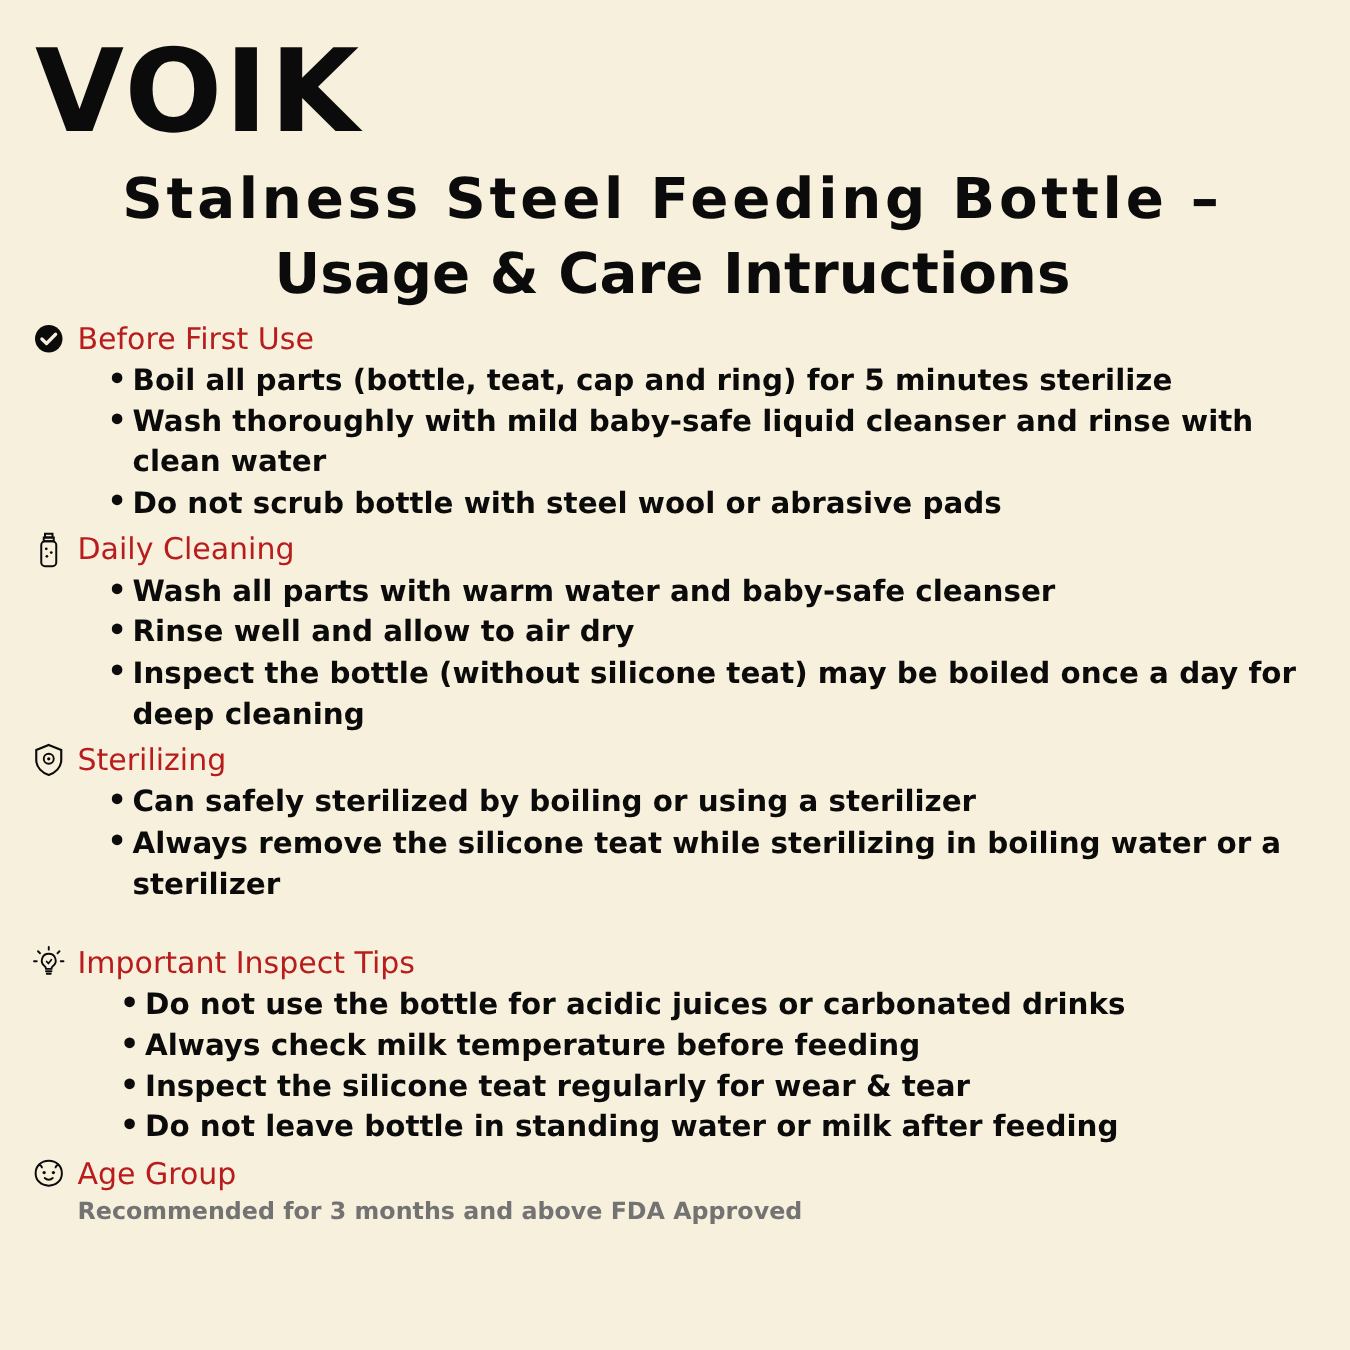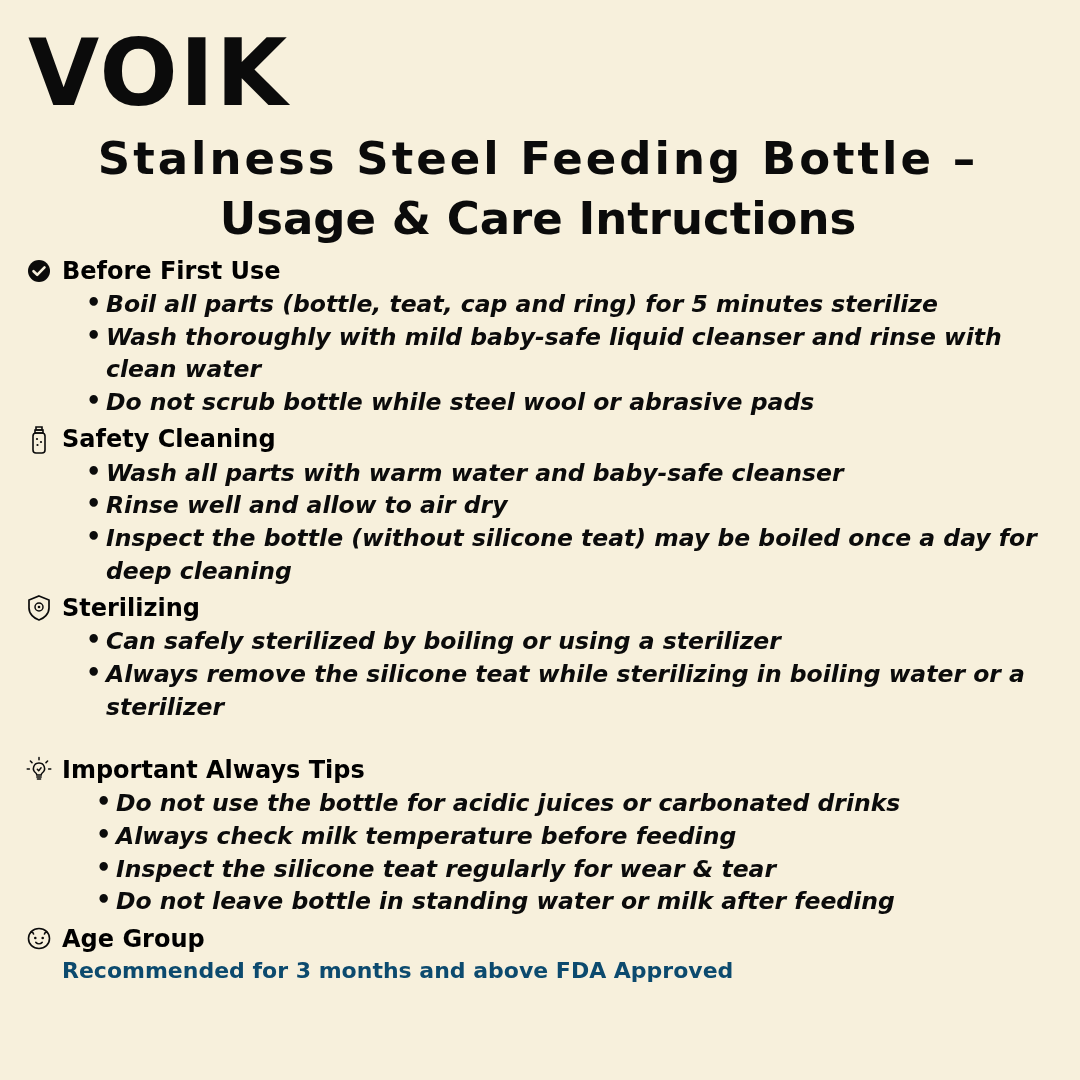--- a/index.html
+++ b/index.html
@@ -54,52 +54,51 @@
     width: 30px;
     height: 30px;
     flex: 0 0 30px;
     display: flex;
     align-items: center;
     justify-content: center;
   }
   .sec-icon svg { display: block; }
   .sec-title {
     font-size: 24px;
-    font-weight: bold;
+    font-weight: normal;
     line-height: 1.2;
-    color: #000000;
+    color: #b91c1c;
   }
   ul.bullets {
     list-style: none;
     margin: 0 0 6px 0;
     padding: 0 0 0 62px;
   }
   ul.bullets li {
     position: relative;
     font-size: 23.5px;
     font-weight: bold;
     line-height: 1.39;
     color: #0b0b0b;
     padding-left: 20px;
     margin-bottom: 0px;
-    font-style: italic;
   }
   ul.bullets li::before {
     content: "\2022";
     position: absolute;
     left: 0;
     top: -1px;
     font-size: 24px;
   }
   .plain-line {
-    font-size: 22px;
+    font-size: 19px;
     font-weight: bold;
     padding-left: 38px;
     line-height: 1.4;
-    color: #0c4a6e;
+    color: #737373;
   }
   .gap-med { height: 26px; }
   .s-safety ul.bullets { padding-left: 72px; }
 </style>
 </head>
 <body>
 
 <div class="page">
 
   <div class="brand">VOIK</div>
@@ -115,37 +114,37 @@
         <svg width="26" height="26" viewBox="0 0 26 26">
           <circle cx="13" cy="13" r="11" fill="#0b0b0b"></circle>
           <path d="M7.5 13.2 L11.2 16.8 L18.5 9.4" stroke="#f7f0dc" stroke-width="2.6" fill="none" stroke-linecap="round" stroke-linejoin="round"></path>
         </svg>
       </span>
       <span class="sec-title">Before First Use</span>
     </div>
     <ul class="bullets">
       <li>Boil all parts (bottle, teat, cap and ring) for 5 minutes sterilize</li>
       <li>Wash thoroughly with mild baby-safe liquid cleanser and rinse with clean water</li>
-      <li>Do not scrub bottle while steel wool or abrasive pads</li>
+      <li>Do not scrub bottle with steel wool or abrasive pads</li>
     </ul>
   </div>
 
   <div class="section">
     <div class="sec-head">
       <span class="sec-icon">
         <svg width="26" height="30" viewBox="0 0 26 30">
           <path d="M10 2 h6 v3 h-6 z" fill="none" stroke="#0b0b0b" stroke-width="1.6"></path>
           <path d="M9 5 h8 v3 h-8 z" fill="none" stroke="#0b0b0b" stroke-width="1.6"></path>
           <rect x="7" y="8" width="12" height="20" rx="3" fill="none" stroke="#0b0b0b" stroke-width="1.6"></rect>
           <circle cx="11" cy="14" r="1.1" fill="#0b0b0b"></circle>
           <circle cx="15" cy="17" r="1.1" fill="#0b0b0b"></circle>
           <circle cx="11.5" cy="20" r="1.1" fill="#0b0b0b"></circle>
         </svg>
       </span>
-      <span class="sec-title">Safety Cleaning</span>
+      <span class="sec-title">Daily Cleaning</span>
     </div>
     <ul class="bullets">
       <li>Wash all parts with warm water and baby-safe cleanser</li>
       <li>Rinse well and allow to air dry</li>
       <li>Inspect the bottle (without silicone teat) may be boiled once a day for deep cleaning</li>
     </ul>
   </div>
 
   <div class="section">
     <div class="sec-head">
@@ -169,21 +168,21 @@
   <div class="section s-safety">
     <div class="sec-head">
       <span class="sec-icon">
         <svg width="30" height="30" viewBox="0 0 30 30">
           <path d="M15 8 a5.5 5.5 0 0 1 3.2 10 c-0.7 0.6 -1 1.3 -1 2.1 h-4.4 c0 -0.8 -0.3 -1.5 -1 -2.1 A5.5 5.5 0 0 1 15 8 z" fill="none" stroke="#0b0b0b" stroke-width="1.5"></path>
           <path d="M12.8 22 h4.4 M13.4 24 h3.2" stroke="#0b0b0b" stroke-width="1.5" stroke-linecap="round"></path>
           <path d="M13.3 14.2 l1.4 1.6 l2.4 -3" stroke="#0b0b0b" stroke-width="1.4" fill="none" stroke-linecap="round" stroke-linejoin="round"></path>
           <path d="M15 2.5 v2.2 M6.4 6 l1.6 1.6 M23.6 6 l-1.6 1.6 M3.2 14 h2.2 M24.6 14 h2.2" stroke="#0b0b0b" stroke-width="1.5" stroke-linecap="round"></path>
         </svg>
       </span>
-      <span class="sec-title">Important Always Tips</span>
+      <span class="sec-title">Important Inspect Tips</span>
     </div>
     <ul class="bullets">
       <li>Do not use the bottle for acidic juices or carbonated drinks</li>
       <li>Always check milk temperature before feeding</li>
       <li>Inspect the silicone teat regularly for wear &amp; tear</li>
       <li>Do not leave bottle in standing water or milk after feeding</li>
     </ul>
   </div>
 
   <div class="section">

